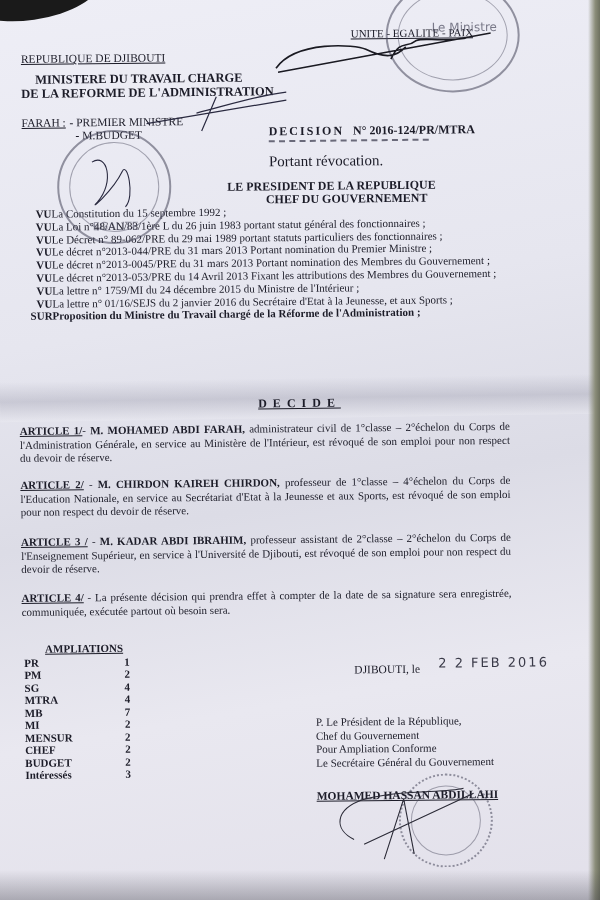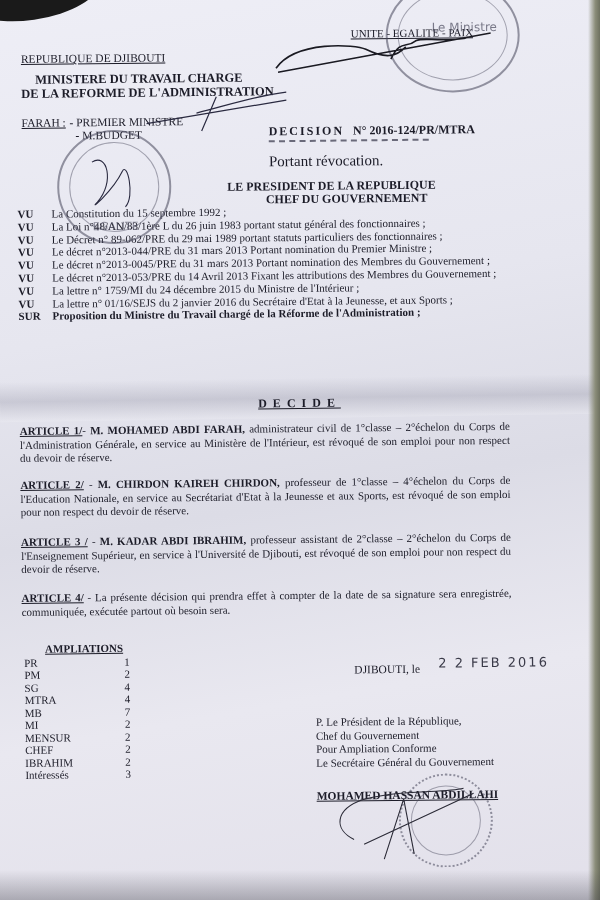--- a/index.html
+++ b/index.html
@@ -43,38 +43,38 @@
   .visas-label { text-decoration: underline; display: inline-block; width: 45px; }
   .visas-list { display: inline-block; vertical-align: top; }
   .decision { left: 272px; top: 124px; font-size: 12px; font-weight: bold; letter-spacing: 2px; }
   .decision .num { letter-spacing: 0; margin-left: 4px; }
   .dash-line { left: 272px; top: 140px; width: 160px; border-top: 2px dashed #6a6a7a; }
   .portant { left: 272px; top: 153px; font-size: 15px; }
   .president { left: 230px; top: 180px; font-size: 12px; font-weight: bold; text-align: center; line-height: 13px; }
 
   .vu-list { left: 20px; top: 205px; font-size: 11px; line-height: 12.8px; width: 480px; white-space: normal; }
   .vu-row { display: flex; }
-  .vu-key { width: 34px; font-weight: bold; flex: none; }
+  .vu-key { width: 34px; font-weight: bold; flex: none; text-align: right; }
   .vu-text { flex: 1; text-align: justify; }
   .vu-row.sur .vu-text { font-weight: bold; }
 
   .decide { left: 0; width: 600px; top: 396px; text-align: center; font-size: 12px; font-weight: bold; letter-spacing: 6px; }
   .decide span { text-decoration: underline; text-align: right; }
 
   .article { left: 20px; width: 490px; font-size: 11px; line-height: 13.5px; white-space: normal; text-align: justify; }
   .article .head { font-weight: bold; text-decoration: underline; }
   .article .name { font-weight: bold; }
   .a1 { top: 422px; }
   .a2 { top: 476px; }
   .a3 { top: 533px; }
   .a4 { top: 589px; }
 
   .ampl { left: 22px; top: 640px; font-size: 11px; line-height: 12.5px; }
   .ampl-title { font-weight: bold; text-decoration: underline; margin-bottom: 1px; text-align: center; }
-  .ampl-row { display: flex; }
+  .ampl-row { display: flex; font-weight: bold; }
   .ampl-k { width: 100px; }
   .ampl-v { width: 20px; }
 
   .place { left: 352px; top: 664px; font-size: 11.5px; font-weight: normal; }
   .stamp-date { left: 436px; top: 657px; font-family: "DejaVu Sans", sans-serif; font-size: 13px; letter-spacing: 2px; color: #3a3a48; }
   .sig-block { left: 313px; top: 716px; font-size: 11px; line-height: 13.5px; }
   .signer { left: 313px; top: 790px; font-size: 11.5px; font-weight: bold; text-decoration: underline; }
 
   .stamp { position: absolute; border-radius: 50%; border: 2px solid rgba(70,70,90,0.55); }
   .stamp::after { content: ""; position: absolute; inset: 10px; border-radius: 50%; border: 1.5px solid rgba(70,70,90,0.45); }
@@ -192,21 +192,21 @@
         </div>
       <div class="ampl-row">
           <span class="ampl-k">MENSUR</span>
           <span class="ampl-v">2</span>
         </div>
       <div class="ampl-row">
           <span class="ampl-k">CHEF</span>
           <span class="ampl-v">2</span>
         </div>
       <div class="ampl-row">
-          <span class="ampl-k">IBRAHIM</span>
+          <span class="ampl-k">BUDGET</span>
           <span class="ampl-v">2</span>
         </div>
       <div class="ampl-row">
           <span class="ampl-k">Intéressés</span>
           <span class="ampl-v">3</span>
         </div>
     </div>
 
     <div class="abs place">DJIBOUTI, le</div>
     <div class="abs stamp-date">2 2 FEB 2016</div>

